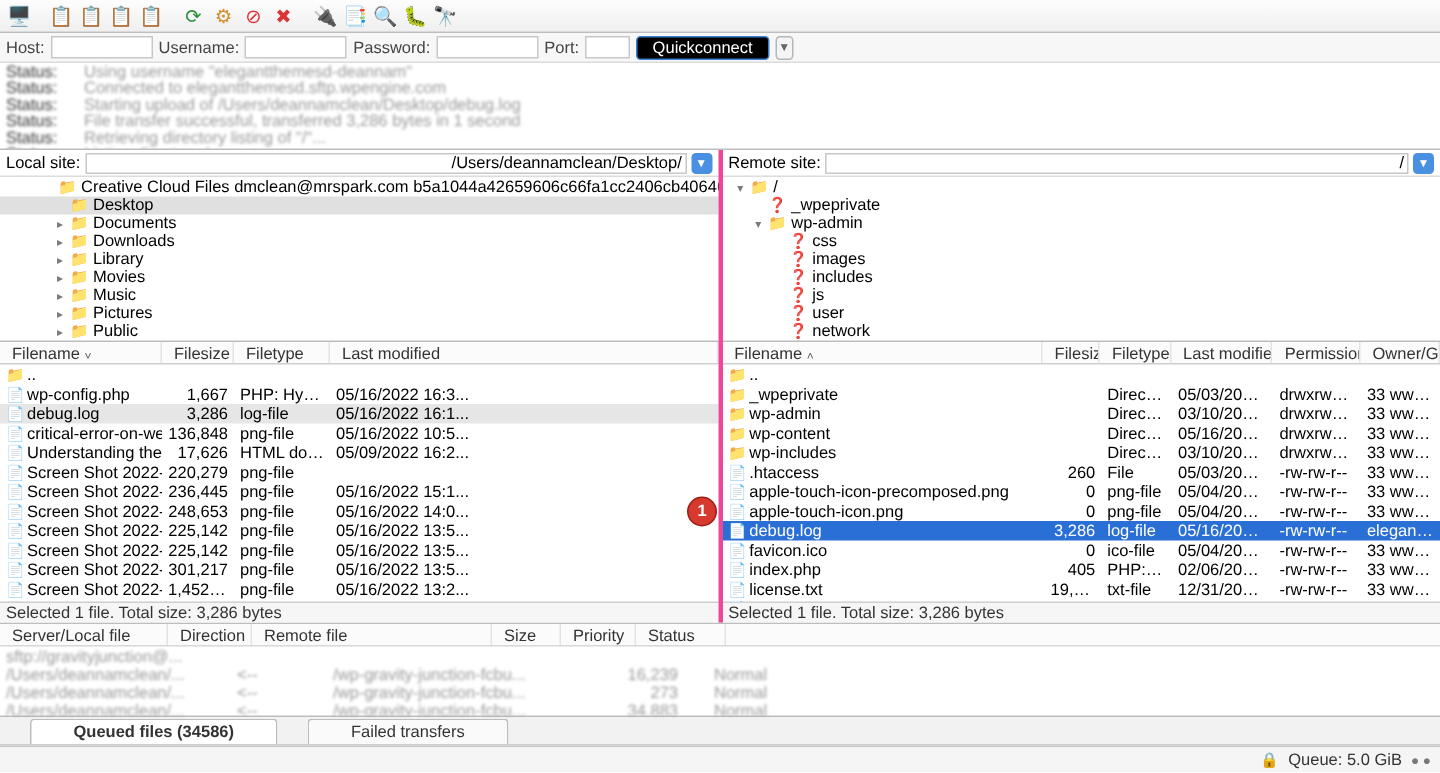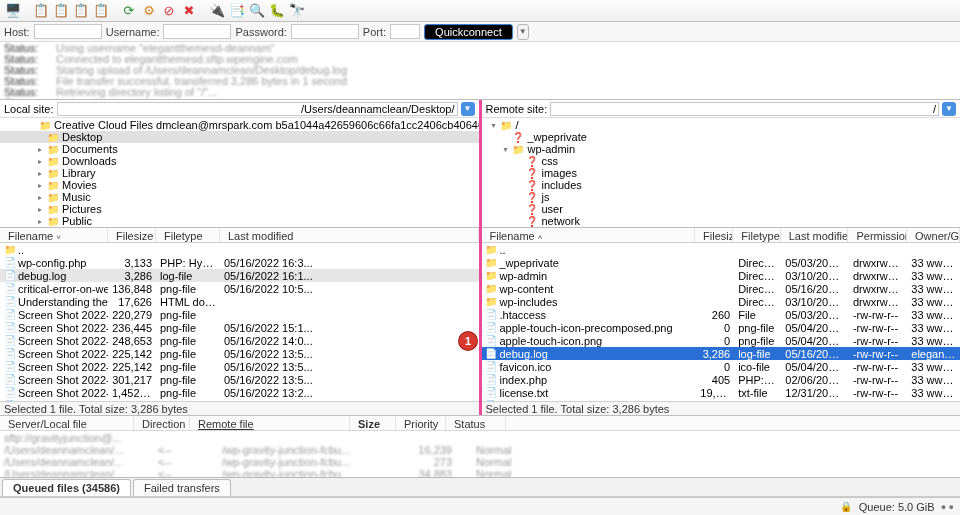--- a/index.html
+++ b/index.html
@@ -39,21 +39,21 @@
 .fc { padding: 0 4px; overflow:hidden; text-overflow: ellipsis; }
 .fc-name { display:flex; align-items:center; gap:3px; }
 .fico { width:11px; font-size:10px; display:inline-flex; }
 .fc-size { text-align: right; }
 .statusline { height: 14px; border-top: 1px solid #d0d0d0; background:#f6f6f6; padding: 0 4px; display:flex; align-items:center; color:#333; }
 .queue { height: 62px; display:flex; flex-direction:column; border-bottom:1px solid #bdbdbd; }
 .qheaders { height:15px; display:flex; border-bottom:1px solid #d8d8d8; background:#fbfbfb; }
 .qbody { flex:1; overflow:hidden; padding:1px 4px; filter: blur(1.2px); color:#9a9a9a; }
 .qbody .qr { display:flex; height:12px; gap:24px; }
 .tabs { height: 19px; background:#f2f2f2; border-bottom:1px solid #ccc; display:flex; align-items:flex-end; }
-.tab { padding: 2px 10px; border:1px solid #bcbcbc; border-bottom:none; background:#fafafa; border-radius:3px 3px 0 0; margin-left:2px; height:17px; display:flex; align-items:center; color:#333; }
+.tab { padding: 2px 28px; border:1px solid #bcbcbc; border-bottom:none; background:#fafafa; border-radius:3px 3px 0 0; margin-left:20px; height:17px; display:flex; align-items:center; color:#333; }
 .tab.active { background:#fff; font-weight:bold; }
 .footer { height:18px; border-top:1px solid #c6c6c6; background:#f5f5f5; display:flex; align-items:center; justify-content:flex-end; padding:0 6px; gap:6px; color:#333; }
 .padlock { font-size:10px; }
 .marker { position:absolute; width:18px;height:18px;border-radius:50%;background:#d63a2f;color:#fff;display:flex;align-items:center;justify-content:center;font-weight:bold;font-size:11px; left:459px; top:332px; z-index:50; box-shadow:0 0 0 1px #9c1e14; }
 .c-local-name{width:108px}.c-local-size{width:48px}.c-local-type{width:64px}.c-local-mod{flex:1}
 .c-rem-name{width:230px}.c-rem-size{width:40px}.c-rem-type{width:50px}.c-rem-mod{width:72px}.c-rem-perm{width:62px}.c-rem-own{width:56px}
 .sort-ind{font-size:8px;margin-left:3px;color:#555}
 </style>
 </head>
 <body>
@@ -188,40 +188,41 @@
     </div>
     <div class="flist" id="lfiles">
         <div class="frow">
           <div class="fc fc-name c-local-name"><span class="fico">📁</span>..</div>
           <div class="fc fc-size c-local-size"></div>
           <div class="fc c-local-type"></div>
           <div class="fc c-local-mod"></div>
         </div>
         <div class="frow">
           <div class="fc fc-name c-local-name"><span class="fico">📄</span>wp-config.php</div>
-          <div class="fc fc-size c-local-size">3,133</div>
+          <div class="fc fc-size c-local-size">1,667</div>
           <div class="fc c-local-type">PHP: Hypertext P..</div>
           <div class="fc c-local-mod">05/16/2022 16:3...</div>
         </div>
         <div class="frow sel-local">
           <div class="fc fc-name c-local-name"><span class="fico">📄</span>debug.log</div>
           <div class="fc fc-size c-local-size">3,286</div>
           <div class="fc c-local-type">log-file</div>
           <div class="fc c-local-mod">05/16/2022 16:1...</div>
         </div>
         <div class="frow">
           <div class="fc fc-name c-local-name"><span class="fico">📄</span>critical-error-on-web..</div>
           <div class="fc fc-size c-local-size">136,848</div>
           <div class="fc c-local-type">png-file</div>
           <div class="fc c-local-mod">05/16/2022 10:5...</div>
         </div>
         <div class="frow">
           <div class="fc fc-name c-local-name"><span class="fico">📄</span>Understanding the Uni..</div>
           <div class="fc fc-size c-local-size">17,626</div>
           <div class="fc c-local-type">HTML document</div>
+          <div class="fc c-local-mod">05/09/2022 16:2...</div>
         </div>
         <div class="frow">
           <div class="fc fc-name c-local-name"><span class="fico">📄</span>Screen Shot 2022-05..</div>
           <div class="fc fc-size c-local-size">220,279</div>
           <div class="fc c-local-type">png-file</div>
         </div>
         <div class="frow">
           <div class="fc fc-name c-local-name"><span class="fico">📄</span>Screen Shot 2022-05..</div>
           <div class="fc fc-size c-local-size">236,445</div>
           <div class="fc c-local-type">png-file</div>
@@ -441,24 +442,24 @@
           <div class="fc c-rem-perm">-rw-rw-r--</div>
           <div class="fc c-rem-own">33 www-d...</div>
         </div>
       </div>
     <div class="statusline">Selected 1 file. Total size: 3,286 bytes</div>
   </div>
 </div>
 
 <div class="queue">
   <div class="qheaders" id="qheaders">
-      <div class="hc" style="width: 134px;">Server/Local file</div>
+      <div class="hc" style="width: 112px;">Server/Local file</div>
       <div class="hc" style="width: 56px;">Direction</div>
-      <div class="hc" style="width: 160px; text-decoration: underline;">Remote file</div>
-      <div class="hc" style="width: 46px; font-weight: bold;">Size</div>
+      <div class="hc" style="width: 160px;">Remote file</div>
+      <div class="hc" style="width: 46px;">Size</div>
       <div class="hc" style="width: 50px;">Priority</div>
       <div class="hc" style="width: 60px;">Status</div>
     </div>
   <div class="qbody" id="qbody">
       <div class="qr">
         <span style="width:130px">sftp://gravityjunction@...</span>
         <span style="width:40px"></span>
         <span style="width:160px"></span>
         <span style="width:46px;text-align:right"></span>
         <span></span>

